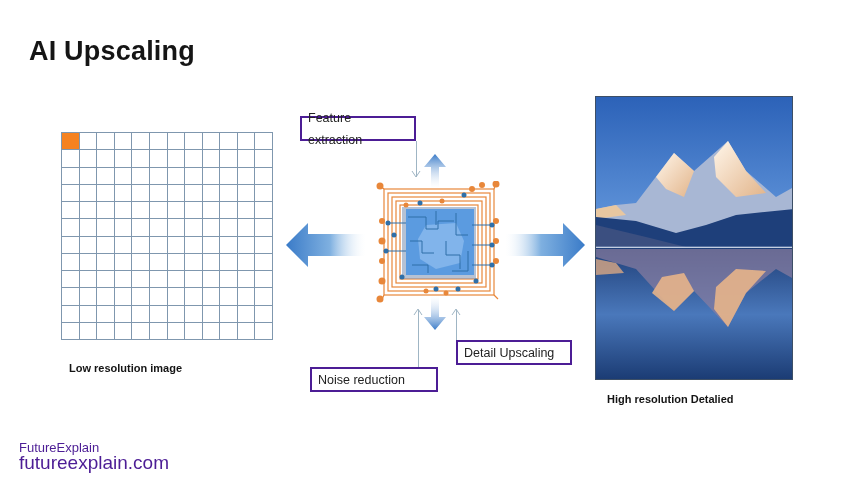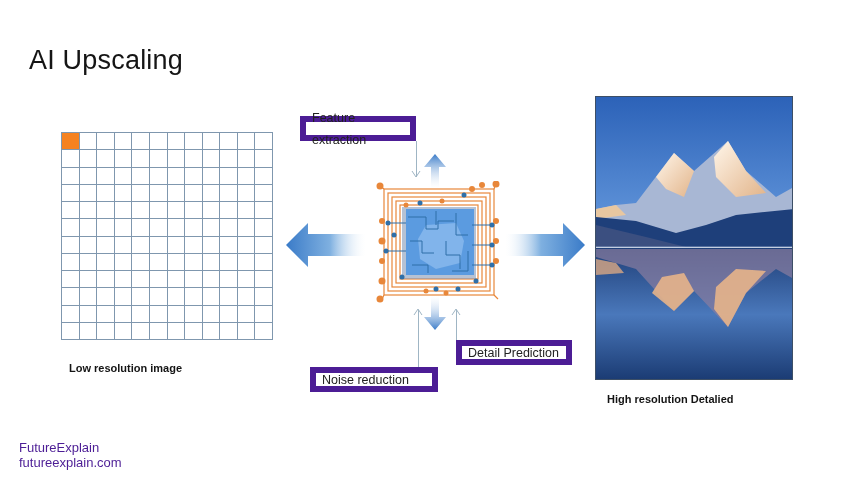--- a/index.html
+++ b/index.html
@@ -1,53 +1,53 @@
 <!DOCTYPE html>
 <html><head>
   <meta charset="utf-8">
   <style>
     * { margin: 0; padding: 0; box-sizing: border-box; }
     html, body { width: 860px; height: 484px; background: #ffffff; overflow: hidden; }
     body { position: relative; font-family: "Liberation Sans", "DejaVu Sans", sans-serif; color: #111; }
 
-    .title { position: absolute; left: 29px; top: 45px; font-size: 27px; font-weight: 400; letter-spacing: 0.2px; color: #151515; }
+    .title { position: absolute; left: 29px; top: 36px; font-size: 27px; font-weight: 700; letter-spacing: 0.2px; color: #151515; }
 
     .grid {
       position: absolute; left: 61px; top: 132px; width: 212px; height: 208px;
       display: grid; grid-template-columns: repeat(12, 1fr); grid-template-rows: repeat(12, 1fr);
       border-top: 1px solid #7f97ae; border-left: 1px solid #7f97ae;
     }
     .grid .cell { border-right: 1px solid #7f97ae; border-bottom: 1px solid #7f97ae; background: #fff; }
     .grid .cell.hl { background: #f58220; }
 
     .caption { position: absolute; font-size: 11px; font-weight: 700; color: #141414; }
     .cap-low { left: 69px; top: 362px; }
     .cap-high { left: 607px; top: 393px; }
 
     .arrow { position: absolute; }
 
     .label-box {
-      position: absolute; border: 6px solid #4c1d95; background: #fff;
+      position: absolute; border: 2px solid #4c1d95; background: #fff;
       font-size: 12.5px; color: #222; padding: 0 6px; line-height: 22px; height: 25px;
       display: flex; align-items: center;
     }
     .lb-feature { left: 300px; top: 116px; width: 116px; }
     .lb-noise { left: 310px; top: 367px; width: 128px; }
     .lb-detail { left: 456px; top: 340px; width: 116px; }
 
     .connector { position: absolute; border-left: 1px solid #9fb5c4; }
     .chip { position: absolute; left: 376px; top: 181px; width: 126px; height: 122px; }
 
     .photo {
       position: absolute; left: 595px; top: 96px; width: 198px; height: 284px;
       border: 1px solid #3d4f66; overflow: hidden;
     }
 
     .brand { position: absolute; left: 19px; top: 440px; font-size: 13px; color: #4c1d95; line-height: 15px; }
-    .brand .url { font-size: 13px; }
+    .brand .url { font-size: 19px; }
   </style>
 </head>
 <body>
 
 <div class="title">AI Upscaling</div>
 
 <div class="grid" id="lowgrid">
     <div class="cell hl" style="background: rgb(245, 130, 32);"></div>
     <div class="cell"></div>
     <div class="cell"></div>
@@ -296,21 +296,21 @@
 <svg class="arrow" style="left:411px; top:170px;" width="10" height="8" viewBox="0 0 10 8">
     <path d="M1,1 L5,7 L9,1" fill="none" stroke="#9fb5c4" stroke-width="1"></path>
   </svg>
 
 <div class="label-box lb-noise">Noise reduction</div>
 <div class="connector" style="left:418px; top:310px; height:57px;"></div>
 <svg class="arrow" style="left:413px; top:308px;" width="10" height="8" viewBox="0 0 10 8">
     <path d="M1,7 L5,1 L9,7" fill="none" stroke="#9fb5c4" stroke-width="1"></path>
   </svg>
 
-<div class="label-box lb-detail">Detail Prediction</div>
+<div class="label-box lb-detail">Detail Upscaling</div>
 <div class="connector" style="left:456px; top:310px; height:30px;"></div>
 <svg class="arrow" style="left:451px; top:308px;" width="10" height="8" viewBox="0 0 10 8">
     <path d="M1,7 L5,1 L9,7" fill="none" stroke="#9fb5c4" stroke-width="1"></path>
   </svg>
 
 <div class="photo">
   <svg width="198" height="284" viewBox="0 0 198 284" preserveAspectRatio="none">
     <defs>
       <linearGradient id="sky" x1="0" y1="0" x2="0" y2="1">
         <stop offset="0" stop-color="#2c62b8"></stop>

